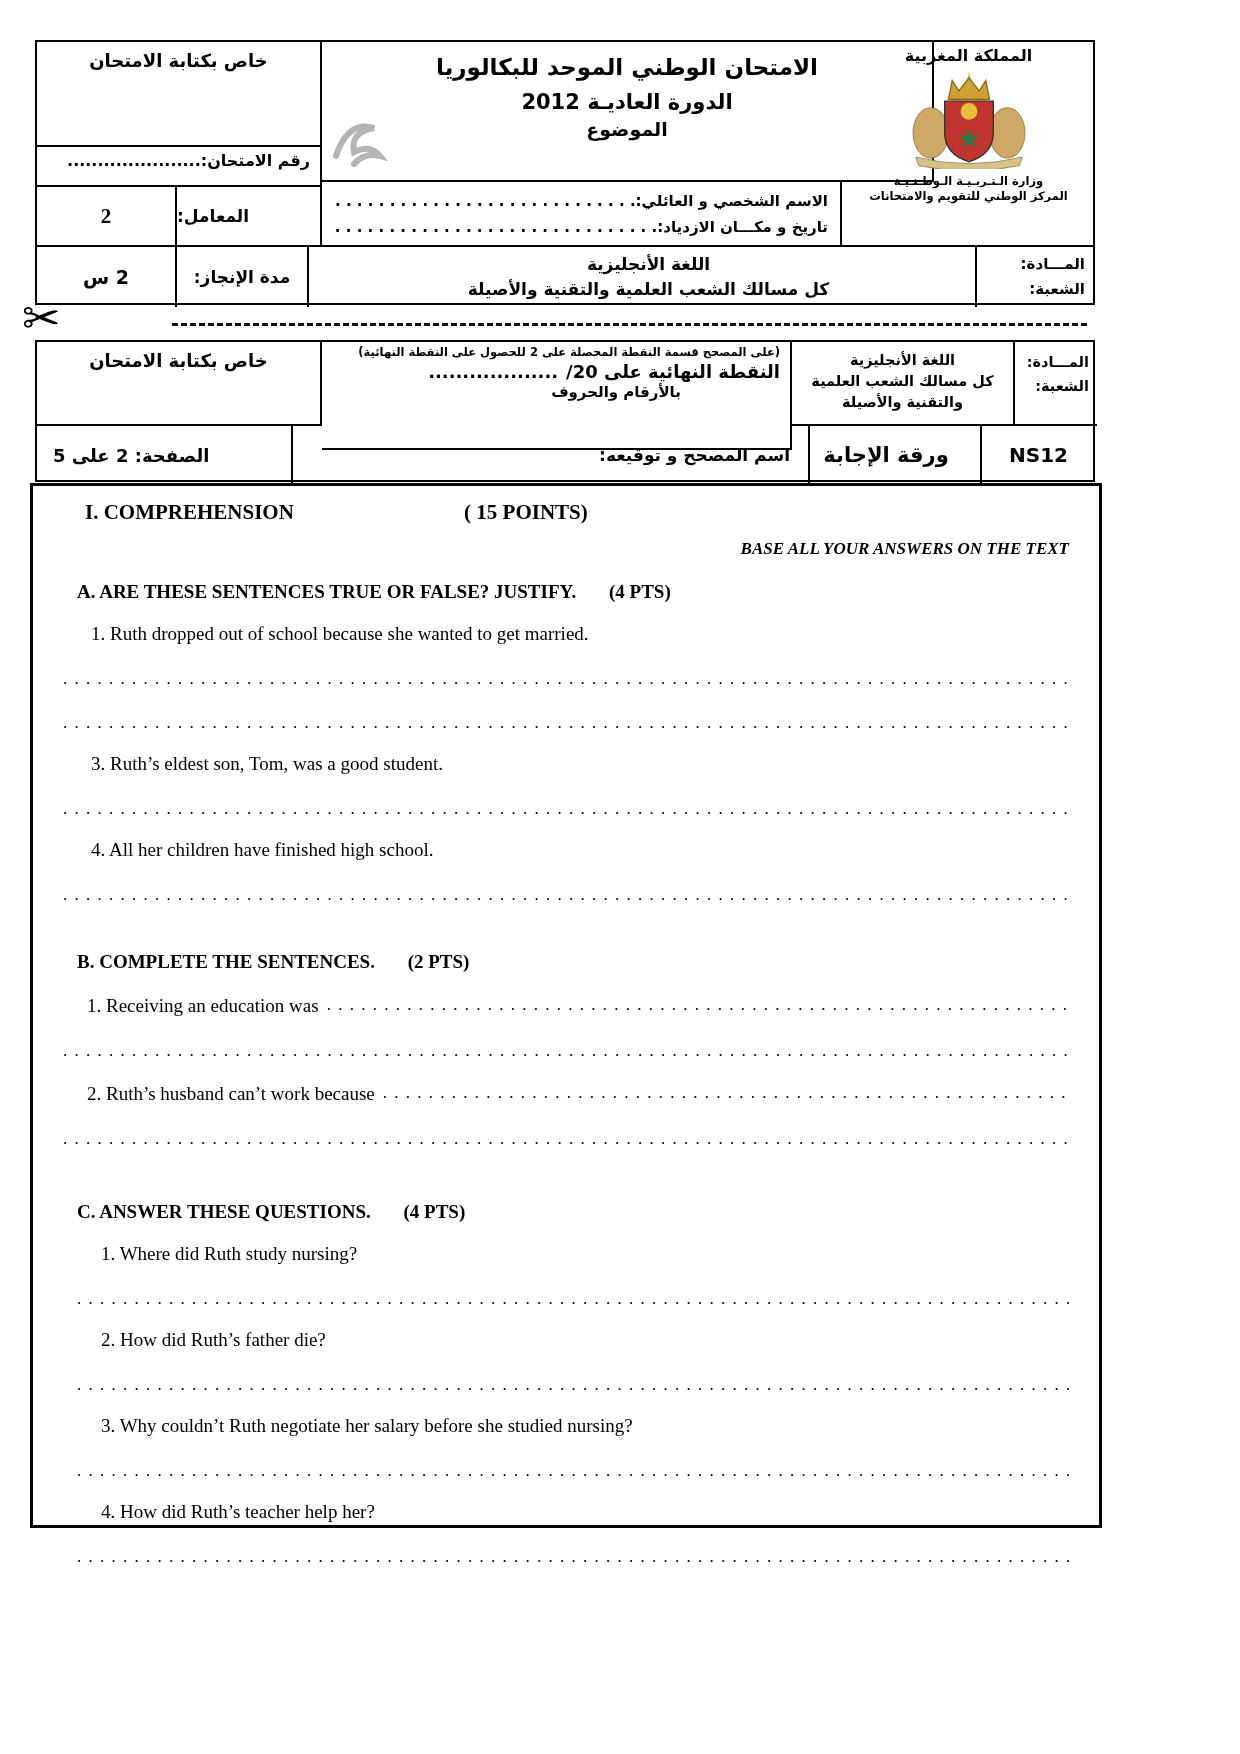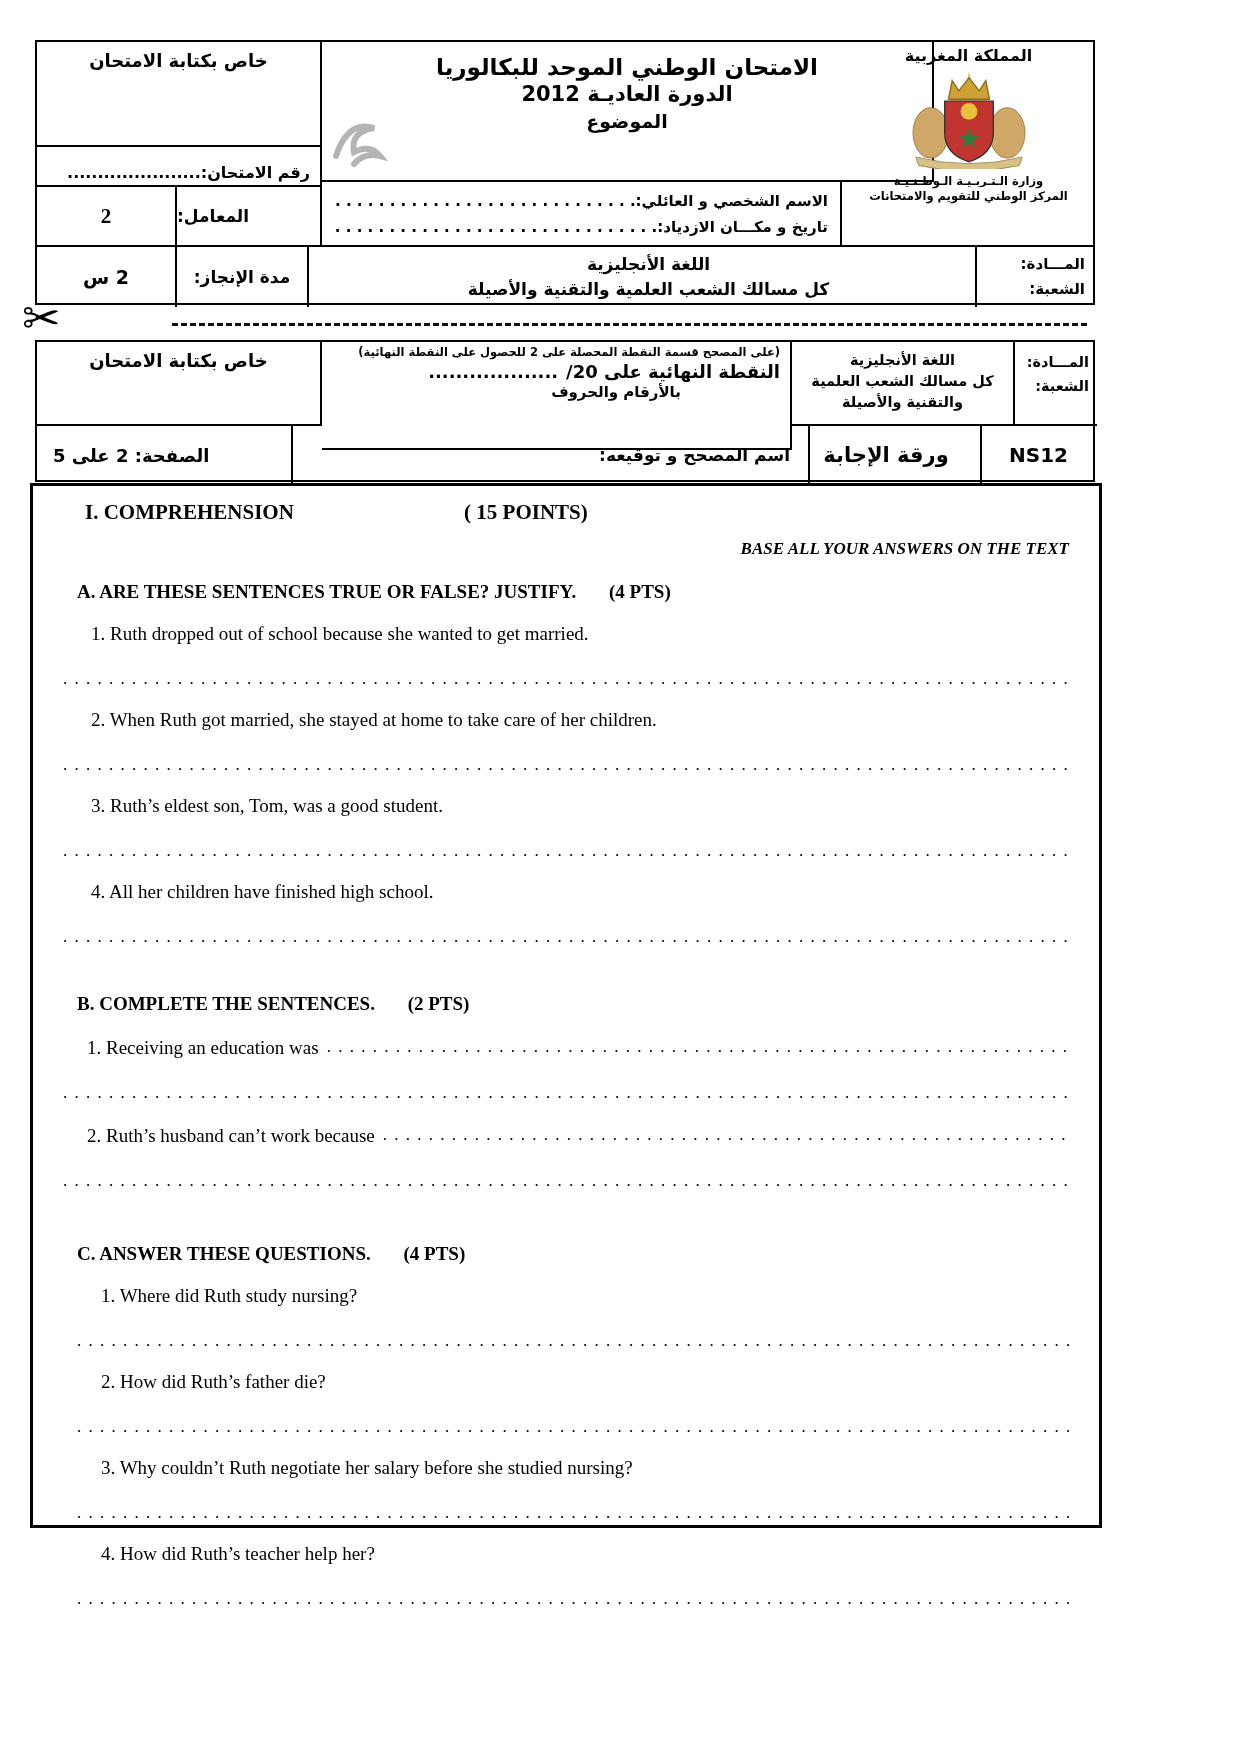--- a/index.html
+++ b/index.html
@@ -11,28 +11,28 @@
   .cell { position:absolute; overflow:hidden; }
   .br { border-right:2px solid #000; }
   .bb { border-bottom:2px solid #000; }
   .rtl { direction:rtl; font-family:"DejaVu Sans", sans-serif; }
   .b { font-weight:700; }
   .center { text-align:center; }
 
   
   .hdr1 { position:absolute; left:35px; top:40px; width:1060px; height:265px; border:2px solid #000; }
   .office-use   { left:0; top:0; width:285px; height:105px; padding-top:8px; font-size:18px; }
-  .exam-no      { left:0; top:105px; width:285px; height:40px; padding:16px 10px 0 0; font-size:16px; white-space:nowrap; }
+  .exam-no      { left:0; top:105px; width:285px; height:40px; padding:4px 10px 0 0; font-size:16px; white-space:nowrap; }
   .coef-val     { left:0; top:145px; width:140px; height:60px; font-size:21px; display:flex; align-items:center; justify-content:center; }
   .coef-lab     { left:140px; top:145px; width:145px; height:60px; font-size:17px; display:flex; align-items:center; justify-content:flex-end; }
   .dur-val      { left:0; top:205px; width:140px; height:60px; font-size:19px; display:flex; align-items:center; justify-content:center; }
   .dur-lab      { left:140px; top:205px; width:132px; height:60px; font-size:17px; display:flex; align-items:center; justify-content:center; }
   .title-cell   { left:285px; top:0; width:612px; height:140px; padding-top:12px; overflow:visible; }
   .title-cell .t1 { font-size:23px; letter-spacing:1px; }
-  .title-cell .t2 { font-size:21px; margin-top:2px; }
+  .title-cell .t2 { font-size:21px; margin-top:10px; }
   .title-cell .t3 { font-size:19px; margin-top:4px; }
   .stamp { position:absolute; left:6px; top:70px; opacity:.65; z-index:2; }
   .names-cell   { left:285px; top:140px; width:520px; height:65px; padding:6px 12px 0 8px; font-size:15px; }
   .names-cell .line { display:flex; white-space:nowrap; overflow:hidden; line-height:26px; }
   .subject-cell { left:285px; top:205px; width:655px; height:60px; padding-top:5px; font-size:17px; line-height:25px; }
   .subjlab-cell { left:940px; top:205px; width:118px; height:60px; padding:5px 10px 0 0; font-size:15px; line-height:25px; }
   .emblem-cell  { left:805px; top:0; width:253px; height:205px; text-align:center; padding-top:4px; }
   .emblem-cell .kingdom { font-size:16px; }
   .emblem-cell .ministry { font-size:11.5px; margin-top:1px; }
   .emblem-cell .centerline { font-size:11.5px; margin-top:1px; }
@@ -209,21 +209,20 @@
     <div class="instruction">BASE ALL YOUR ANSWERS ON THE TEXT</div>
 
     <div class="sec-title">
       <span>A. ARE THESE SENTENCES TRUE OR FALSE? JUSTIFY.</span>
       <span class="pts">(4 PTS)</span>
     </div>
 
     <div class="question">1.  Ruth dropped out of school because she wanted to get married.</div>
     <div class="dots-line"><span class="dots-fill">. . . . . . . . . . . . . . . . . . . . . . . . . . . . . . . . . . . . . . . . . . . . . . . . . . . . . . . . . . . . . . . . . . . . . . . . . . . . . . . . . . . . . . . . . . . . . . . . . . . . . . . . . . . . . . . . . . . . . . . . . . . . . . . . . . . . . . . . . . . . . . . . . . . . . . . . . . . . . . . . . . . . . . . . . . </span></div>
 
-    <div class="question">2.   When Ruth got married, she stayed at home to take care of her children.</div>
     <div class="dots-line"><span class="dots-fill">. . . . . . . . . . . . . . . . . . . . . . . . . . . . . . . . . . . . . . . . . . . . . . . . . . . . . . . . . . . . . . . . . . . . . . . . . . . . . . . . . . . . . . . . . . . . . . . . . . . . . . . . . . . . . . . . . . . . . . . . . . . . . . . . . . . . . . . . . . . . . . . . . . . . . . . . . . . . . . . . . . . . . . . . . . </span></div>
 
     <div class="question">3.  Ruth’s eldest son, Tom, was a good student.</div>
     <div class="dots-line"><span class="dots-fill">. . . . . . . . . . . . . . . . . . . . . . . . . . . . . . . . . . . . . . . . . . . . . . . . . . . . . . . . . . . . . . . . . . . . . . . . . . . . . . . . . . . . . . . . . . . . . . . . . . . . . . . . . . . . . . . . . . . . . . . . . . . . . . . . . . . . . . . . . . . . . . . . . . . . . . . . . . . . . . . . . . . . . . . . . . </span></div>
 
     <div class="question">4.   All her children have finished high school.</div>
     <div class="dots-line"><span class="dots-fill">. . . . . . . . . . . . . . . . . . . . . . . . . . . . . . . . . . . . . . . . . . . . . . . . . . . . . . . . . . . . . . . . . . . . . . . . . . . . . . . . . . . . . . . . . . . . . . . . . . . . . . . . . . . . . . . . . . . . . . . . . . . . . . . . . . . . . . . . . . . . . . . . . . . . . . . . . . . . . . . . . . . . . . . . . . </span></div>
 
     <div class="sec-title gap-b">
       <span>B. COMPLETE THE SENTENCES.</span>

